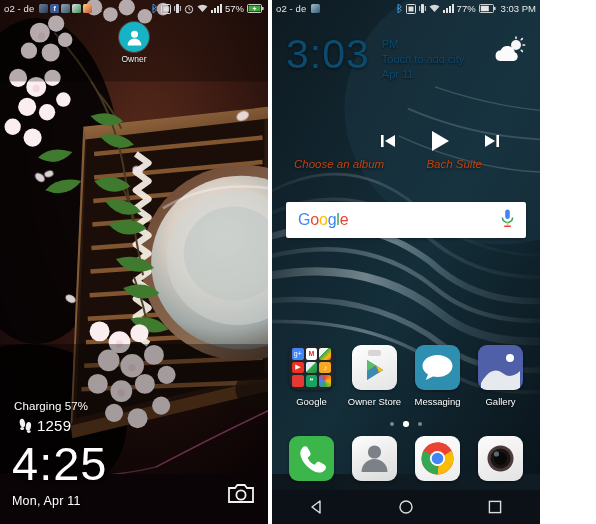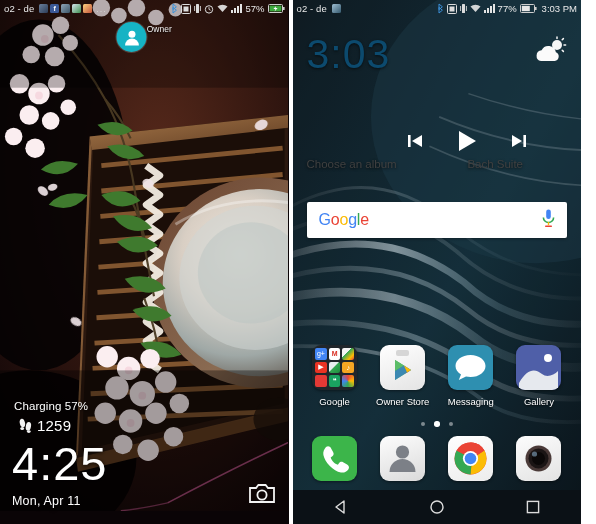--- a/index.html
+++ b/index.html
@@ -1,17 +1,17 @@
 <!DOCTYPE html>
 <html><head>
 <meta charset="utf-8">
 <style>
   html,body{margin:0;padding:0;background:#fff;}
   body{width:596px;height:524px;font-family:"Liberation Sans",sans-serif;overflow:hidden;}
-  .stage{position:relative;width:581px;height:524px;display:flex;background:#fff;}
+  .stage{position:relative;width:540px;height:524px;display:flex;background:#fff;}
 
   
   .panel{position:relative;width:296px;height:524px;overflow:hidden;}
   .panel.right{width:296px;margin-left:4px;}
 
   
   .statusbar{position:absolute;top:0;left:0;right:0;height:17px;display:flex;align-items:center;
              padding:0 4px;box-sizing:border-box;font-size:9.5px;color:#e9e9e9;z-index:40;}
   .sb-carrier{white-space:nowrap;letter-spacing:.1px;margin-right:5px;font-size:9.5px;}
   .sb-notif{display:flex;align-items:center;gap:2px;}
@@ -21,21 +21,21 @@
   .sb-right{display:flex;align-items:center;gap:3px;}
   .sb-right svg{display:block;}
   .sb-pct{font-size:9.5px;letter-spacing:0;}
   .sb-time{font-size:9.5px;margin-left:2px;}
 
   
   .lock-bg{position:absolute;inset:0;background:#0a0406;}
   .photo{position:absolute;inset:0;}
 
   .owner{position:absolute;top:22px;left:50%;transform:translateX(-50%);
-         display:flex;z-index:30;}
+         display:flex;flex-direction:column;align-items:center;z-index:30;}
   .owner-av{width:30px;height:30px;border-radius:50%;background:#16b3c4;
             display:flex;align-items:center;justify-content:center;
             box-shadow:0 0 0 1px rgba(255,255,255,.18);}
   .owner-lbl{margin-top:2px;font-size:8.5px;color:#efefef;text-shadow:0 1px 2px rgba(0,0,0,.85);}
 
   .lock-info{position:absolute;left:14px;bottom:90px;z-index:30;color:#fff;
              text-shadow:0 1px 3px rgba(0,0,0,.9);}
   .charging{font-size:11.5px;letter-spacing:.1px;}
   .steps{display:flex;align-items:center;gap:5px;margin-top:5px;margin-left:5px;}
   .steps-num{font-size:15px;letter-spacing:.2px;}
@@ -53,22 +53,22 @@
   .swirl{position:absolute;inset:0;}
 
   .clockw{position:absolute;top:34px;left:0;right:0;z-index:20;display:flex;align-items:flex-start;
           padding:0 14px;box-sizing:border-box;color:#0c4a6e;}
   .cw-time{font-size:41px;line-height:1;font-weight:300;letter-spacing:1px;
            text-shadow:0 1px 3px rgba(0,0,0,.6);}
   .cw-meta{margin-left:12px;margin-top:3px;font-size:11px;line-height:15px;
            text-shadow:0 1px 2px rgba(0,0,0,.7);}
   .cw-weather{margin-left:auto;margin-top:2px;}
 
-  .musicw{position:absolute;top:130px;left:0;right:0;z-index:20;color:#404040;
-          text-shadow:0 1px 3px rgba(0,0,0,.7);}
+  .musicw{position:absolute;top:130px;left:8px;right:0;z-index:20;color:#c2410c;
+          text-shadow:0 1px 3px rgba(0,0,0,.7);font-style:italic;}
   .mw-controls{display:flex;justify-content:center;align-items:center;gap:34px;
                margin-left:60px;margin-bottom:6px;}
   .mw-row{display:flex;align-items:flex-end;padding:0 14px;box-sizing:border-box;}
   .mw-album{font-size:11.5px;}
   .mw-track{font-size:11.5px;margin-left:auto;margin-right:44px;}
 
   .searchbar{position:absolute;top:202px;left:14px;right:14px;height:36px;background:#fff;
              border-radius:2px;display:flex;align-items:center;padding:0 12px;
              box-sizing:border-box;z-index:20;box-shadow:0 1px 3px rgba(0,0,0,.35);}
   .g-logo{font-size:16px;letter-spacing:-.2px;font-family:"Liberation Serif",serif;}
@@ -409,20 +409,25 @@
           <rect x="0.5" y="0.5" width="14" height="8" rx="1" fill="none" stroke="#cfcfcf" stroke-width="1"></rect>
           <rect x="15" y="3" width="1.6" height="3" fill="#cfcfcf"></rect>
           <rect x="1.8" y="1.8" width="8" height="5.4" fill="#e6e6e6"></rect>
         </svg>
         <span class="sb-time">3:03 PM</span>
       </span>
     </div>
 
     <div class="clockw">
       <div class="cw-time">3:03</div>
+      <div class="cw-meta">
+        <div>PM</div>
+        <div>Touch to add city</div>
+        <div>Apr 11</div>
+      </div>
       <div class="cw-weather">
         <svg width="34" height="30" viewBox="0 0 34 30">
           <circle cx="24" cy="9" r="5" fill="#f6f6f6"></circle>
           <g stroke="#f6f6f6" stroke-width="1.5" stroke-linecap="round">
             <line x1="24" y1="1" x2="24" y2="2.6"></line>
             <line x1="31" y1="9" x2="32.6" y2="9"></line>
             <line x1="29.2" y1="3.8" x2="30.4" y2="2.6"></line>
             <line x1="29.2" y1="14.2" x2="30.4" y2="15.4"></line>
           </g>
           <path d="M8 25 a5.4 5.4 0 0 1 0.6 -10.7 a7.6 7.6 0 0 1 14.3 1.9 a4.6 4.6 0 0 1 -1.2 8.8 Z" fill="#fbfbfb"></path>

